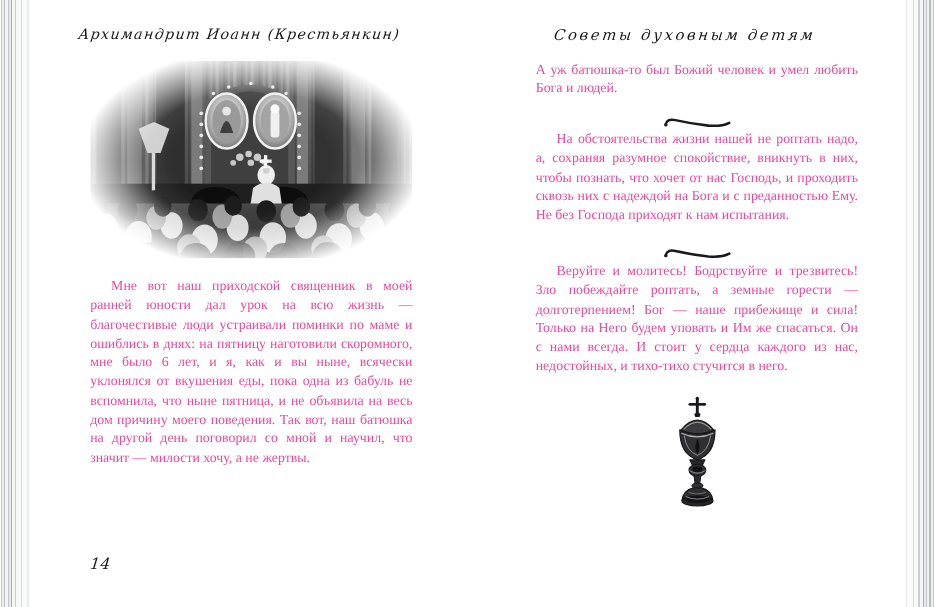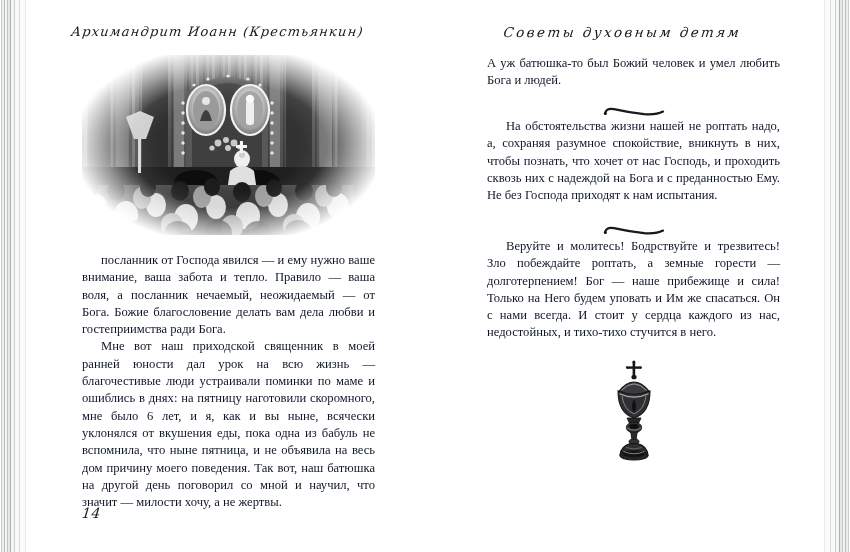--- a/index.html
+++ b/index.html
@@ -130,21 +130,21 @@
   .photo svg { display: block; width: 100%; height: 100%; }
 
   
   .body-text {
     position: absolute;
     left: 37px;
     width: 293px;
     font-family: "Liberation Serif", serif;
     font-size: 12.6px;
     line-height: 17.3px;
-    color: #0f172a;
+    color: #ec4899;
     text-align: justify;
     text-justify: inter-word;
   }
   .body-text p {
     margin: 0;
     text-indent: 19px;
   }
   .body-text p.no-indent { text-indent: 0; }
 
   .left-col-text  { top: 252px; }
@@ -333,21 +333,20 @@
             <ellipse cx="136" cy="178" rx="14" ry="13"></ellipse>
             <ellipse cx="176" cy="179" rx="14" ry="13"></ellipse>
             <ellipse cx="216" cy="178" rx="14" ry="13"></ellipse>
             <ellipse cx="256" cy="179" rx="14" ry="13"></ellipse>
           </g>
         </svg>
       </div>
     </div>
 
     <div class="body-text left-col-text">
-      <p>посланник от Господа явился — и ему нужно ваше внимание, ваша забота и тепло. Правило — ваша воля, а посланник нечаемый, неожидаемый — от Бога. Божие благословение делать вам дела любви и гостеприимства ради Бога.</p>
       <p>Мне вот наш приходской священник в моей ранней юности дал урок на всю жизнь — благочестивые люди устраивали поминки по маме и ошиблись в днях: на пятницу наготовили скоромного, мне было 6 лет, и я, как и вы ныне, всячески уклонялся от вкушения еды, пока одна из бабуль не вспомнила, что ныне пятница, и не объявила на весь дом причину моего поведения. Так вот, наш батюшка на другой день поговорил со мной и научил, что значит — милости хочу, а не жертвы.</p>
     </div>
 
     <div class="folio">14</div>
   </div>
 
   <div class="page page-right">
 
     <div class="running-head right-head">Советы духовным детям</div>
 

